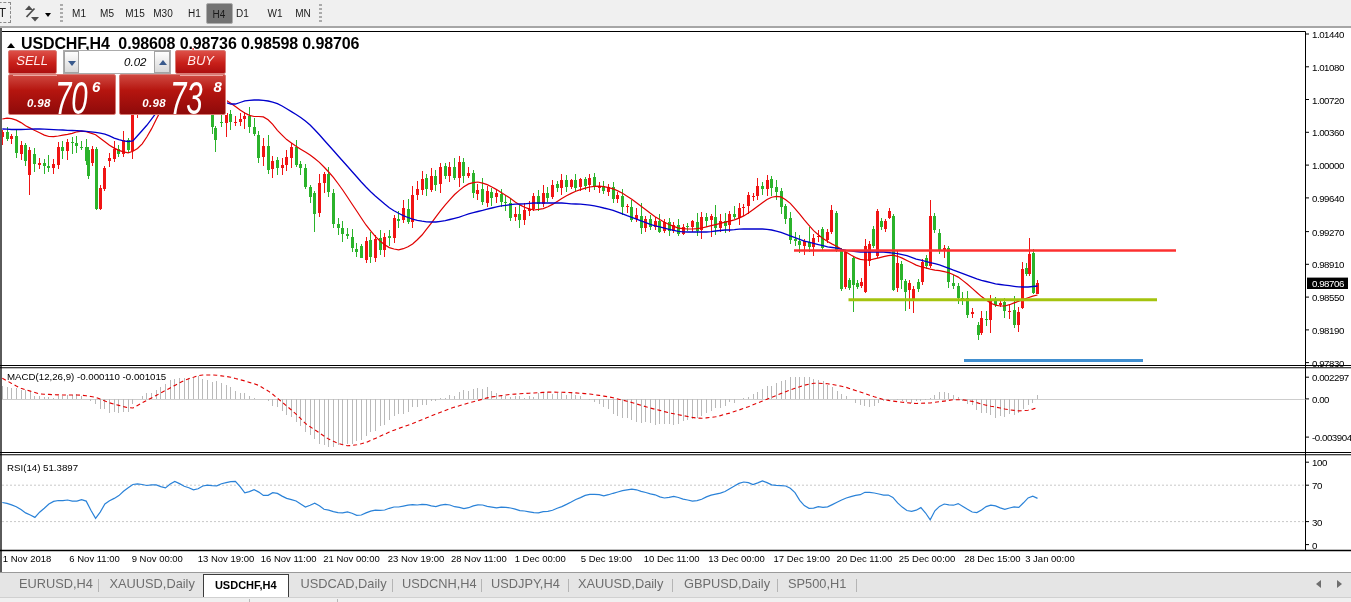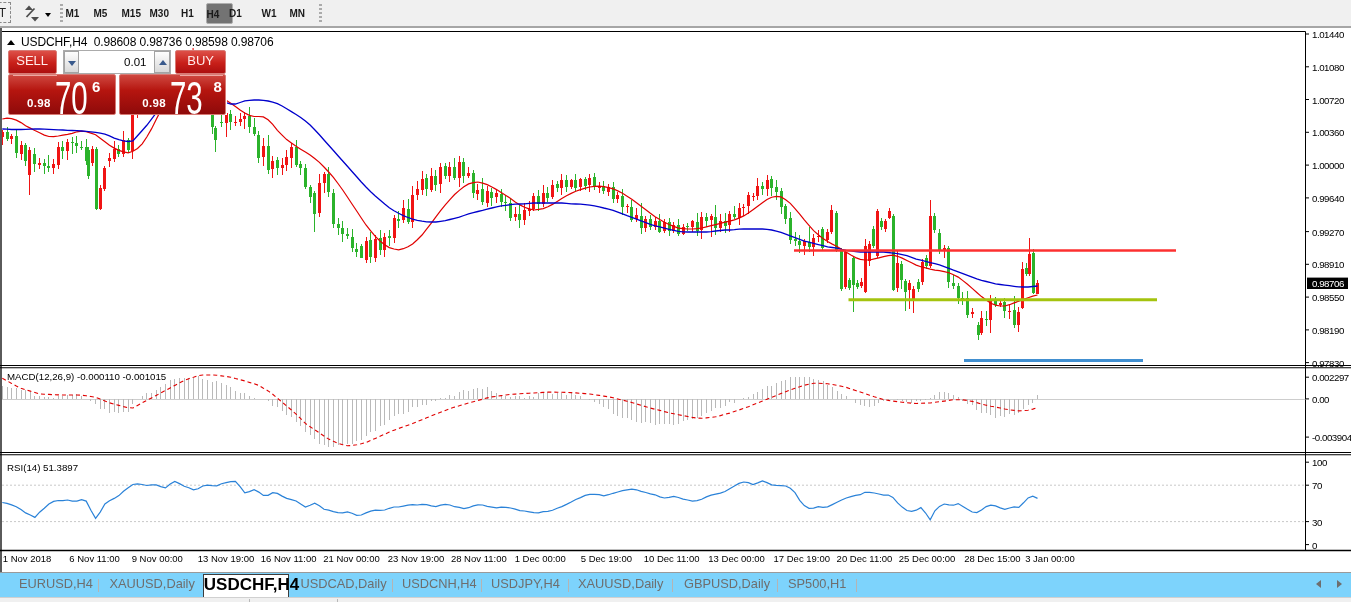--- a/index.html
+++ b/index.html
@@ -1,52 +1,52 @@
 <!DOCTYPE html>
 <html><head><meta charset="utf-8">
 <style>
 * { margin:0; padding:0; box-sizing:border-box; }
 html,body { width:1351px; height:602px; overflow:hidden; background:#fff;
   font-family:"Liberation Sans", sans-serif; }
 #toolbar { position:absolute; left:0; top:0; width:1351px; height:28px;
   background:#f0f0f0; border-bottom:2px solid #a6a6a6; }
 .tfbtn { position:absolute; top:3px; width:27px; height:21px; line-height:21px;
-  text-align:left; font-size:10px; color:#1a1a1a;font-weight:bold; }
+  text-align:center; font-size:10px; color:#1a1a1a; }
 .tfsel { background:#737373; border:1px solid #aeaeae; border-radius:2px; }
 .grip { position:absolute; top:4px; width:3px; height:18px;
   background:repeating-linear-gradient(to bottom,#ababab 0 2px,#f0f0f0 2px 4px); }
 #ticon { position:absolute; left:-6px; top:2px; width:17px; height:21px;
   border:1px dashed #8a8a8a; font-size:12px; color:#222; text-align:center; line-height:20px; }
-#hdr { position:absolute; left:7px; top:35px; font-size:12px; letter-spacing:-0.12px; font-weight:normal; color:#000; }
+#hdr { position:absolute; left:7px; top:35px; font-size:16px; letter-spacing:-0.12px; font-weight:bold; color:#000; }
 #hdr .tri { display:inline-block; width:0; height:0; border-left:4px solid transparent;
   border-right:4px solid transparent; border-bottom:5px solid #000; margin-right:6px; vertical-align:1px; }
 
-#panel { position:absolute; left:7.5px; top:50px; width:219px; height:64.5px; background:#fff; }
+#panel { position:absolute; left:7.5px; top:50px; width:219px; height:64.5px; background:#fff;font-style:italic; }
 .rbtn { position:absolute; top:0; height:24px; border-radius:2px;
   background:linear-gradient(180deg,#dd5048 0%,#c81f19 55%,#ac0f0f 100%);
   border:1px solid #d87a74; color:#ffeaea; font-size:13px; text-align:center; line-height:20px; }
 .bigp { position:absolute; top:24px; height:40.5px; border-radius:2px;
   background:linear-gradient(180deg,#cf4840 0%,#b5150f 40%,#8e0a0a 100%);
   border:1px solid #d87a74; color:#fff; }
 .p098 { position:absolute; font-size:11.5px; font-weight:bold; letter-spacing:0.3px; }
 .bigd { position:absolute; font-size:46px; font-weight:400; transform:scaleX(0.64); transform-origin:0 0; }
 .supd { position:absolute; font-size:15px; font-weight:bold; }
 .divl { position:absolute; top:23.5px; height:1px; background:#eea8a2; }
 #spin { position:absolute; left:55px; top:0; width:108px; height:24px; background:#fff;
   border:1px solid #ababab; }
 .sbtn { position:absolute; top:0; width:15.5px; height:22px;
   background:linear-gradient(180deg,#fefefe,#d9d9d9); border:1px solid #a3a3a3; }
 .sbtn i { position:absolute; left:3.6px; width:0; height:0; }
 #sval { position:absolute; right:23px; top:4.5px; font-size:11.5px; color:#000; }
 
 #tabbar { position:absolute; left:0; top:571.5px; width:1351px; height:25.5px;
-  background:#7dd3fc; border-top:1px solid #9a9a9a; font-size:12.8px; color:#6e6e6e; }
+  background:#e5e5e5; border-top:1px solid #9a9a9a; font-size:12.8px; color:#6e6e6e; }
 .tab { position:absolute; top:1px; height:22px; line-height:20px; }
 .sep { position:absolute; top:6px; height:13px; width:1px; background:#b4b4b4; }
-#activetab { position:absolute; left:202.8px; top:1.5px; width:86px; height:22.5px; font-weight:bold; font-size:17px;
+#activetab { position:absolute; left:202.8px; top:1.5px; width:86px; height:22.5px; font-weight:bold; font-size:11px;
   background:#fff; border:1px solid #3c3c3c; border-bottom:none; color:#000;
   text-align:center; line-height:20px; }
 #statusbar { position:absolute; left:0; top:597px; width:1351px; height:5px; background:#f0f0f0; border-top:1px solid #d0d0d0; }
 svg text.ax { font-size:9.7px; letter-spacing:-0.45px; fill:#000; font-family:"Liberation Sans",sans-serif; }
 svg text.axt { font-size:9.5px; fill:#000; font-family:"Liberation Sans",sans-serif; }
 svg text.lbl { font-size:9.7px; fill:#000; font-family:"Liberation Sans",sans-serif; }
 </style></head>
 <body>
 <svg id="chart" style="position:absolute;left:0;top:0" width="1351" height="602" viewBox="0 0 1351 602">
 <defs>
@@ -854,21 +854,21 @@
 <div id="panel">
   <div class="rbtn" style="left:0;width:49.4px">SELL</div>
   <div class="rbtn" style="left:167.4px;width:51.6px">BUY</div>
   <div id="spin">
     <div class="sbtn" style="left:0">
         <i style="top:9px;border-left:4px solid transparent;border-right:4px solid transparent;border-top:5px solid #3a5a8c"></i>
       </div>
     <div class="sbtn" style="left:90.5px">
         <i style="top:8px;border-left:4px solid transparent;border-right:4px solid transparent;border-bottom:5px solid #3a5a8c"></i>
       </div>
-    <div id="sval">0.01</div>
+    <div id="sval">0.02</div>
   </div>
   <div class="bigp" style="left:0;width:108.9px">
      <div class="divl" style="left:4.5px;width:44px;top:-0.5px"></div>
      <div class="p098" style="left:18.5px;top:21.5px">0.98</div>
      <div class="bigd" style="left:46px;top:-4.5px">70</div>
      <div class="supd" style="left:83.4px;top:2.5px">6</div>
   </div>
   <div class="bigp" style="left:111.4px;width:107.6px">
      <div class="divl" style="left:60px;width:43px;top:-0.5px"></div>
      <div class="p098" style="left:22.4px;top:21.5px">0.98</div>

